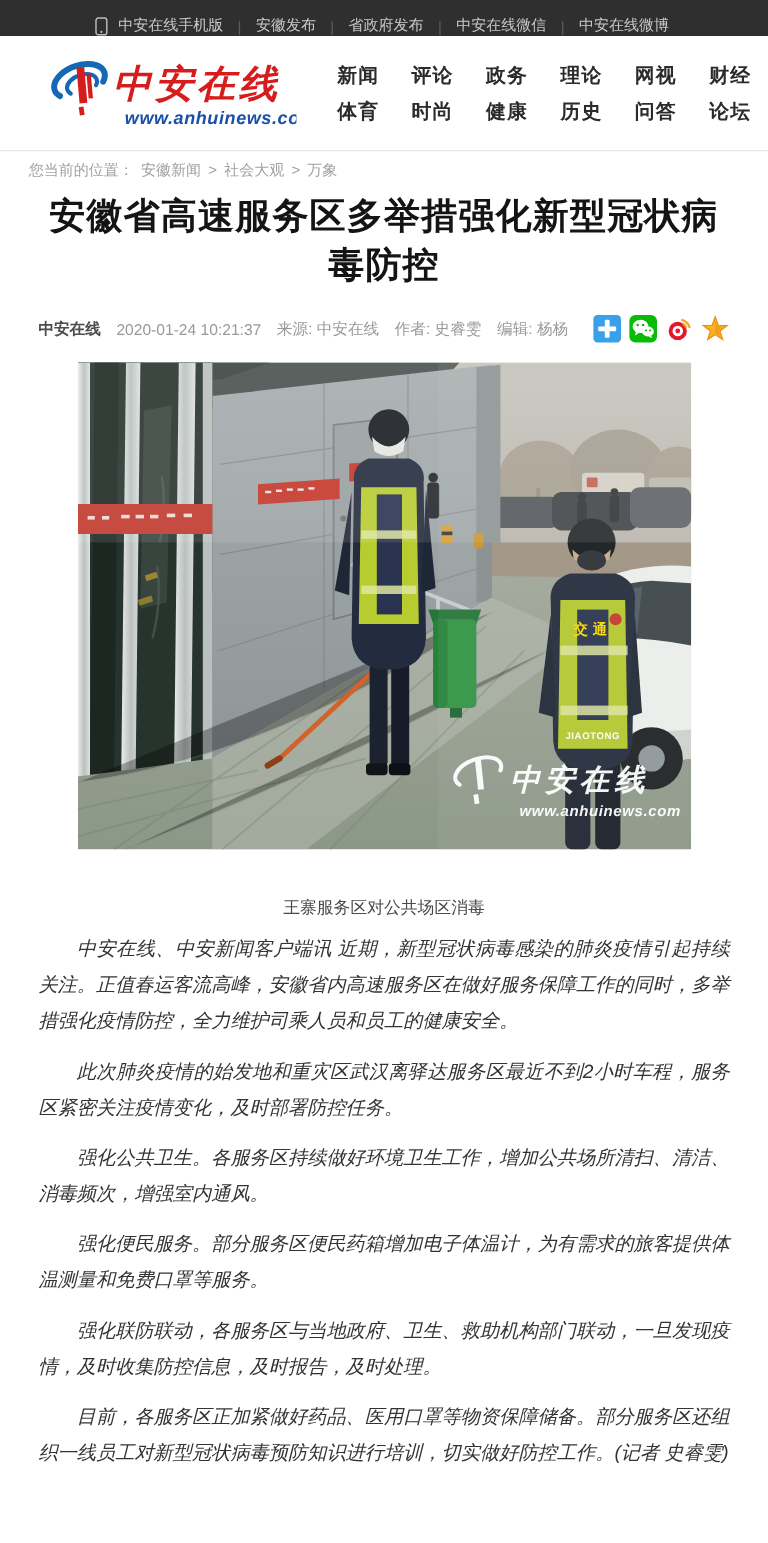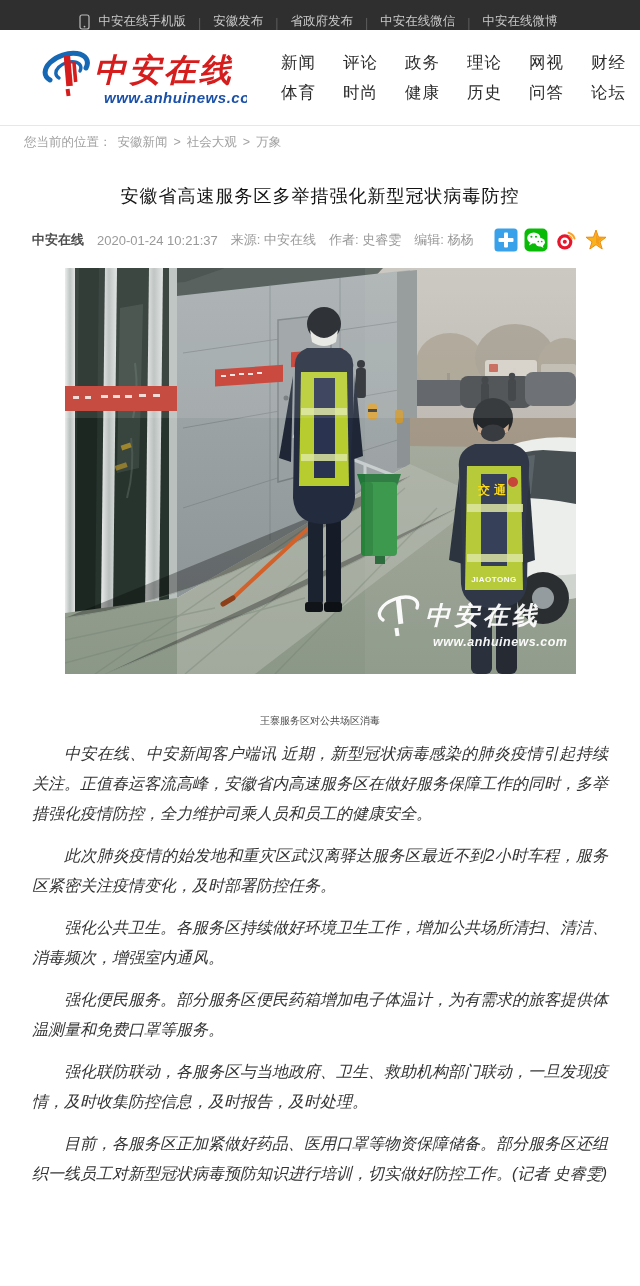--- a/index.html
+++ b/index.html
@@ -18,53 +18,53 @@
   .topbar .tlink { color:#c9c9c9; cursor:pointer; padding:0 4px; text-decoration:none; }
   .topbar .sep { color:#5c5c5c; padding:0 8px; }
   .topbar .phone { display:inline-flex; margin-right:5px; }
   
   .header {
     height:95px; background:#fff; display:flex; align-items:center;
     padding:0 10px 0 42px;
   }
   .logo { display:flex; align-items:center; cursor:pointer; }
   .nav {
-    margin-left:34px; display:flex; gap:27px; align-items:center;
+    margin-left:34px; display:flex; gap:27px; align-items:center;font-weight:bold;
   }
   .nav-col { display:flex; flex-direction:column; gap:8px; text-align:center; }
   .nav-col span {
     font-size:16.5px; color:#2b2b2b; letter-spacing:1px; cursor:pointer; white-space:nowrap;
   }
   
   .crumbbar {
     border-top:1px solid #e7e7e7; height:33px;
     display:flex; align-items:center; padding-left:24px;
     font-size:12.5px; color:#a2a2a2;
   }
   .crumbbar .bc-link { color:#a2a2a2; cursor:pointer; }
   .crumbbar .bc-sep { padding:0 6px; color:#a2a2a2; }
   .crumbbar .bc-prefix { margin-right:6px; }
   
   .article { padding:0 32px; }
   .title {
-    margin-top:26px; text-align:center;
-    font-size:18px; font-weight:400; color:#141414; letter-spacing:1px;
+    margin-top:2px; text-align:center;
+    font-size:30px; font-weight:700; color:#141414; letter-spacing:1px;
   }
   .metarow {
     margin-top:20px; display:flex; align-items:center; justify-content:space-between;
     font-size:13px; color:#999;
   }
   .metaleft { display:flex; align-items:center; gap:13px; white-space:nowrap; padding-left:0px; }
   .metaleft .site { color:#4d4d4d; font-weight:700; }
   .share { display:flex; align-items:center; gap:6px; }
   .share .sicon { width:24px; height:24px; cursor:pointer; display:inline-flex; }
   
   .photo-wrap { margin:16px auto 12px; width:511px; height:433px; }
   .caption {
-    text-align:center; font-size:10px; color:#4a4a4a; margin:13px 0 11px;
+    text-align:center; font-size:14px; color:#4a4a4a; margin:13px 0 11px;
   }
   
   .body-text p {
     font-size:16px; line-height:30px; color:#333;
     text-indent:2em; margin-bottom:12px; text-align:justify;font-style:italic;
   }
   .body-text { padding-bottom:18px; }
 </style>
 </head>
 <body>

